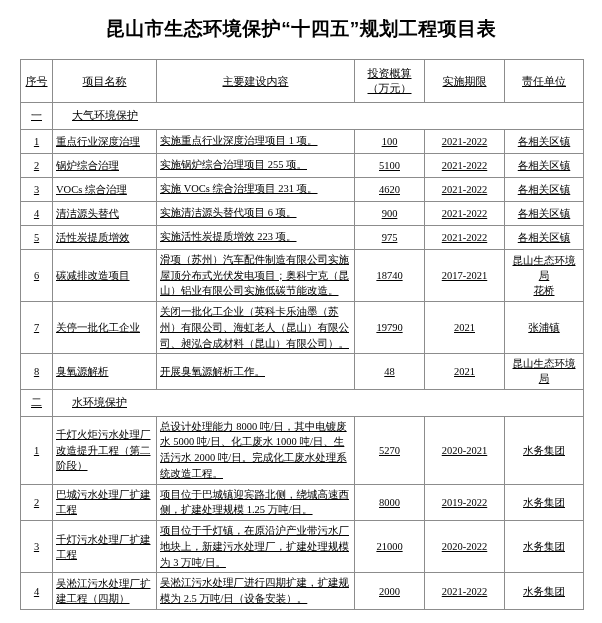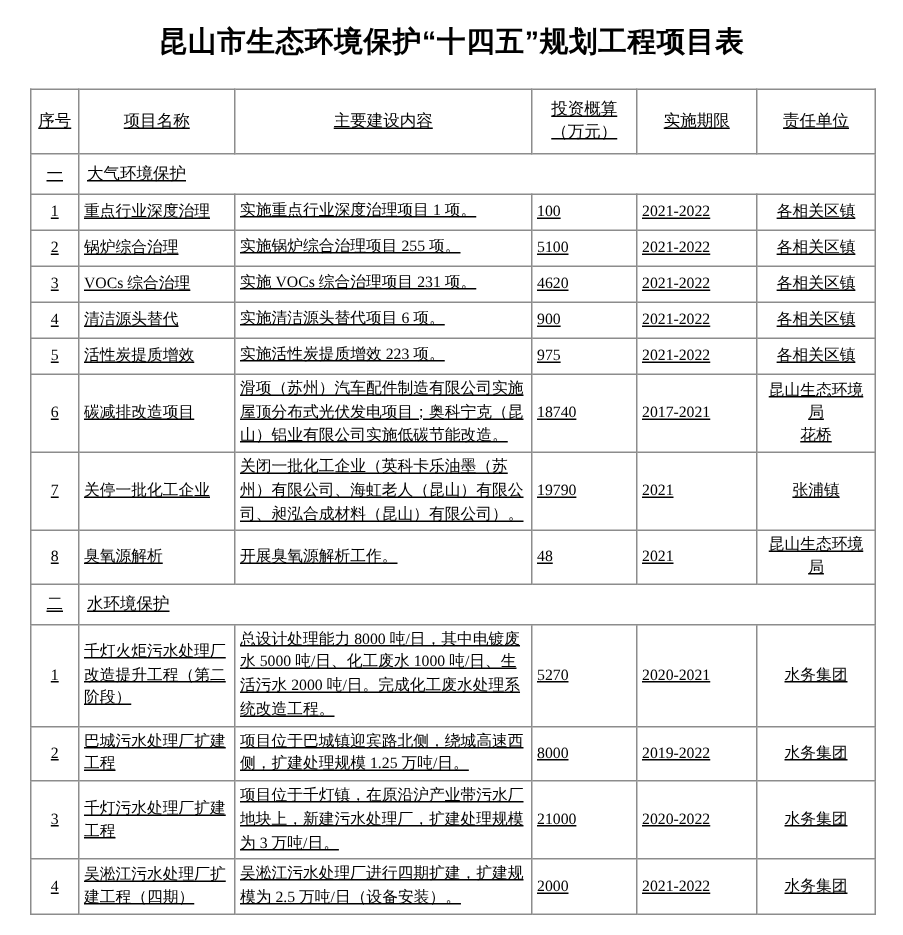--- a/index.html
+++ b/index.html
@@ -68,37 +68,38 @@
     font-family: "Liberation Sans", "DejaVu Sans", sans-serif;
     font-weight: bold;
     font-size: 11px;
     height: 22px;
   }
   .section-row td.sec-num {
     text-align: center;
   }
   .section-row td.sec-label {
     text-align: left;
-    padding-left: 5px;
+    padding-left: 19px;
   }
   td.seq {
     text-align: center;
     font-size: 10.5px;
   }
   td.name {
     text-align: left;
     line-height: 1.45;
   }
   td.desc {
     text-align: left;
     line-height: 1.5;
     padding-left: 4px;
     padding-right: 2px;
   }
   td.cost, td.period {
+    text-align: center;
   }
   td.unit {
     text-align: center;
     line-height: 1.45;
     margin-top: 40px;
   }
   .r-short td { height: 19px; }
 </style>
 </head>
 <body>

